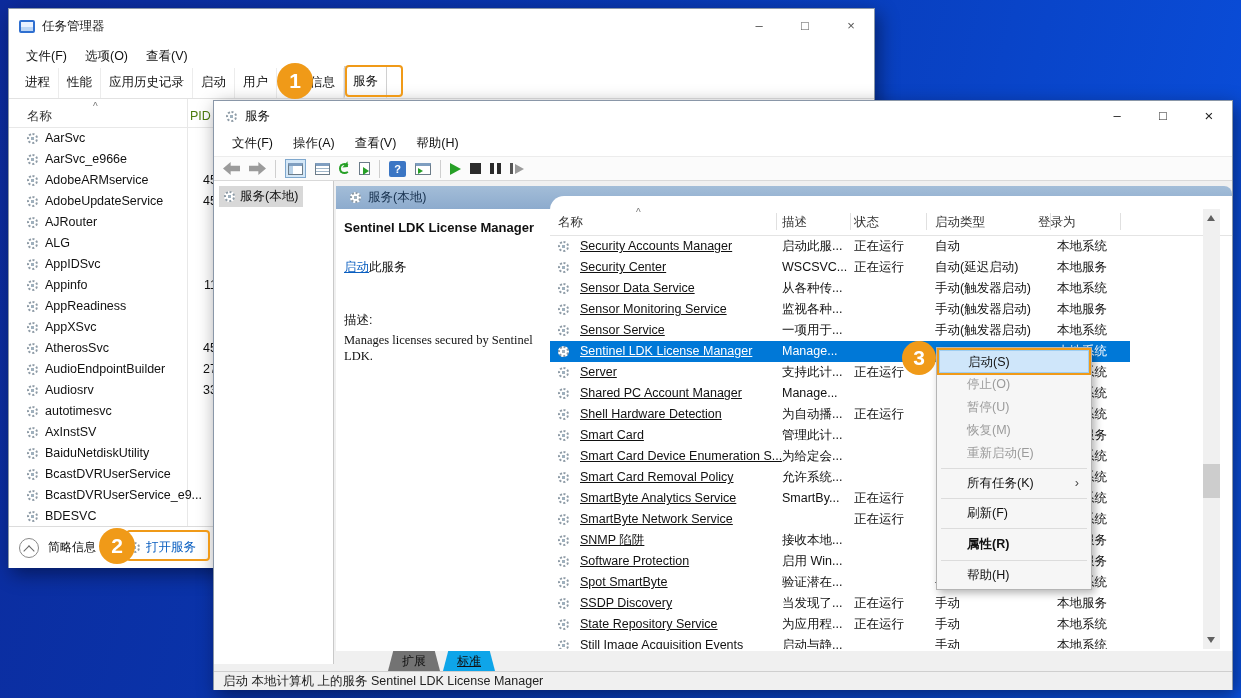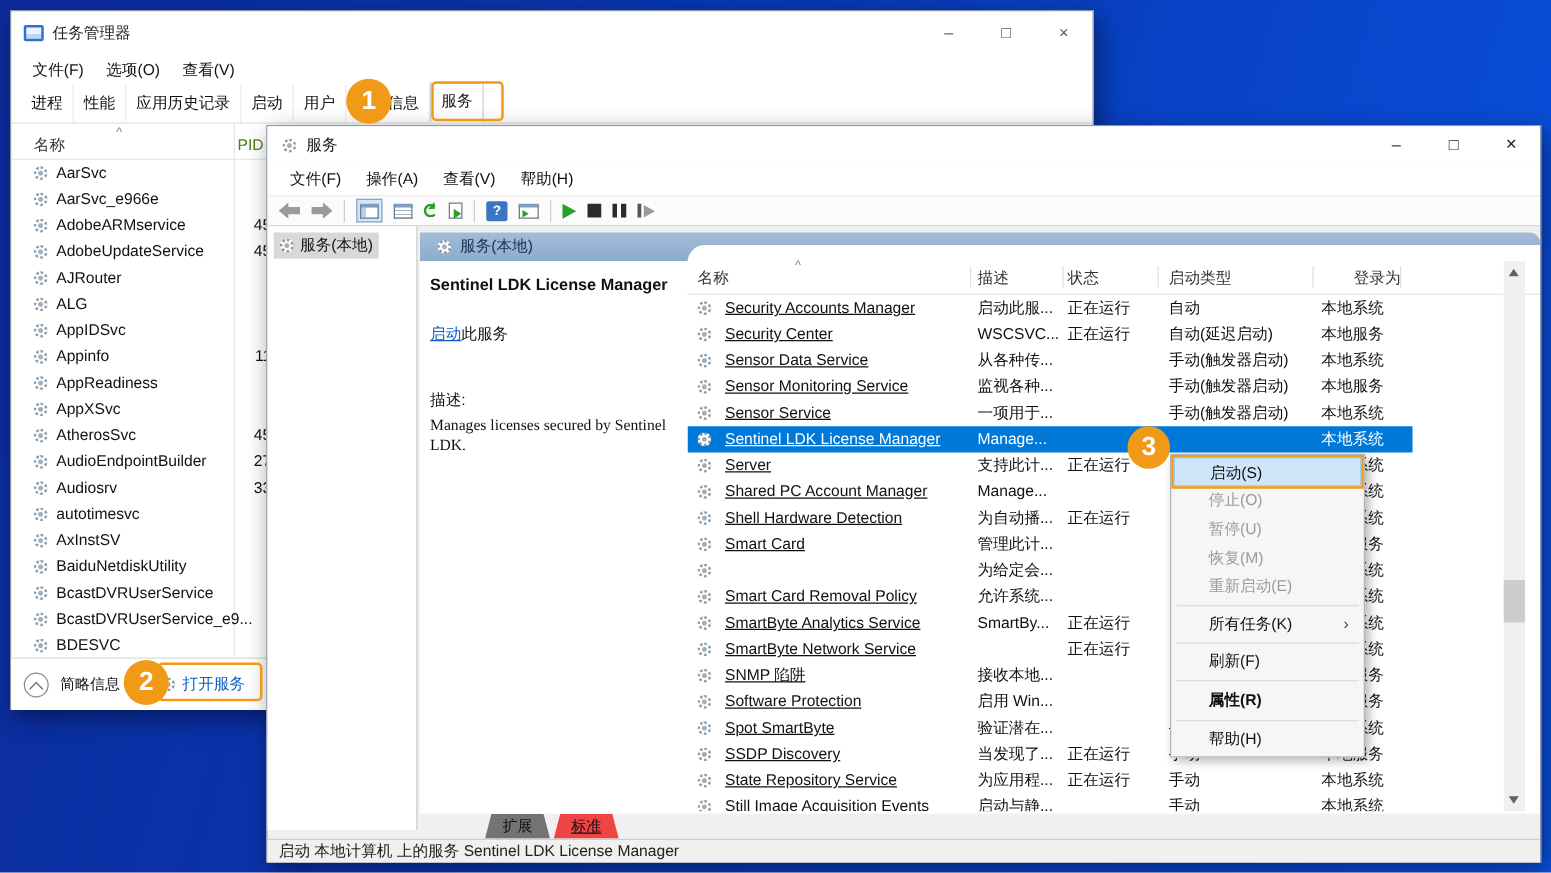--- a/index.html
+++ b/index.html
@@ -105,32 +105,32 @@
   .svc-row .cell{position:absolute;top:0;white-space:nowrap;}
   .svc-row .gear{position:absolute;left:8px;top:5px;}
   .cn{left:30px;text-decoration:underline;} .cd{left:232px;} .cs{left:304px;} .ct{left:385px;} .cl{left:507px;}
 
   #svc-scroll{left:989px;top:108px;width:17px;height:440px;background:#f0f0f0;}
   #svc-scroll .sa{position:absolute;left:4px;width:0;height:0;border-left:4.5px solid transparent;border-right:4.5px solid transparent;}
   #svc-scroll .up{top:6px;border-bottom:6px solid #606060;}
   #svc-scroll .dn{bottom:6px;border-top:6px solid #606060;}
   #svc-scroll .thumb{position:absolute;left:0;top:255px;width:17px;height:34px;background:#cdcdcd;}
 
-  #ctx{left:722px;top:246px;width:156px;background:#f6f6f6;border:1px solid #b5b5b5;box-shadow:3px 3px 8px rgba(0,0,0,.3);padding:2px;z-index:30;margin-top:16px;}
+  #ctx{left:722px;top:246px;width:156px;background:#f6f6f6;border:1px solid #b5b5b5;box-shadow:3px 3px 8px rgba(0,0,0,.3);padding:2px;z-index:30;}
   .mi{position:relative;height:23px;line-height:23px;padding-left:28px;font-size:12.5px;}
   .mi.hi{background:#cfe6fa;border:1px solid #9ecef2;outline:2px solid var(--accent);outline-offset:0px;}
   .mi.dis{color:#9b9b9b;}
   .mi.bold{font-weight:bold;height:25px;line-height:25px;}
   .mi .sub{position:absolute;right:10px;top:0;color:#444;}
   .msep{height:1px;background:#dcdcdc;margin:3px 2px;}
 
   #svc-viewtabs{left:122px;top:550px;width:896px;height:20px;background:#f0f0f0;display:flex;padding-left:52px;gap:3px;}
   .vtab{padding:2px 14px;font-size:12px;background:#737373;clip-path:polygon(10% 0,90% 0,100% 100%,0 100%);
         filter:drop-shadow(0 0 1px #9a9a9a);}
-  .vtab.back{background:#ef4444;text-decoration:underline;}
+  .vtab.back{background:#0ea5e9;text-decoration:underline;}
   #svc-status{left:0;top:570px;width:100%;height:19px;border-top:1px solid #cfcfcf;background:#f0f0f0;
               line-height:18px;padding-left:9px;font-size:12.5px;color:#222;}
 </style>
 </head>
 <body>
 
 <div class="win" id="tm">
   <div class="titlebar">
     <div id="tm-appicon"></div>
     <span class="title">任务管理器</span>
@@ -335,21 +335,21 @@
     <div class="dtext">Manages licenses secured by Sentinel LDK.</div>
   </div>
 
   <div class="abs" id="svc-panel">
     <div id="svc-header">
       <span id="svc-caret">^</span>
       <span class="hc" style="left:8px">名称</span>
       <span class="hc" style="left:232px">描述</span>
       <span class="hc" style="left:304px">状态</span>
       <span class="hc" style="left:385px">启动类型</span>
-      <span class="hc" style="left:533px">登录为</span>
+      <span class="hc" style="left:488px">登录为</span>
       <span class="hd" style="left:226px"></span>
         <span class="hd" style="left:300px"></span>
       <span class="hd" style="left:376px"></span>
         <span class="hd" style="left:500px"></span>
       <span class="hd" style="left:570px"></span>
     </div>
     <div id="svc-rows">
         <div class="svc-row">
           <span class="hl"></span>
           <span class="gear"></span>
@@ -436,20 +436,21 @@
           <span class="gear"></span>
           <span class="cell cn">Smart Card</span>
           <span class="cell cd">管理此计...</span>
           <span class="cell cs"></span>
           <span class="cell ct"></span>
           <span class="cell cl">本地服务</span>
         </div>
         <div class="svc-row">
           <span class="hl"></span>
           <span class="gear"></span>
+          <span class="cell cn">Smart Card Device Enumeration S...</span>
           <span class="cell cd">为给定会...</span>
           <span class="cell cs"></span>
           <span class="cell ct"></span>
           <span class="cell cl">本地系统</span>
         </div>
         <div class="svc-row">
           <span class="hl"></span>
           <span class="gear"></span>
           <span class="cell cn">Smart Card Removal Policy</span>
           <span class="cell cd">允许系统...</span>

